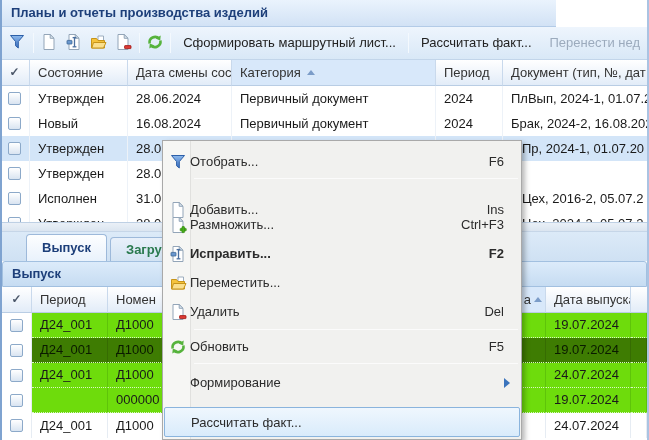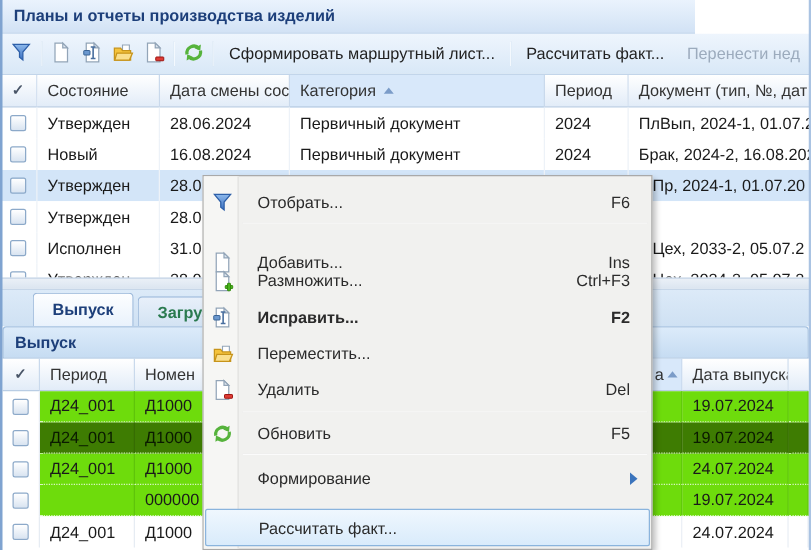--- a/index.html
+++ b/index.html
@@ -78,21 +78,21 @@
   .bg-green .gc { background:#6edc0c; border-right:1px solid #5ec40a; border-bottom:1px dotted #d9f7c2; }
   .bg-darkgreen .gc { background:#3e7c02; border-right:1px solid #366c02; color:#0a1a00; border-bottom:1px dotted #d9f7c2; }
   .bg-white .gc { background:#fff; }
 
   
   .menu { position:absolute; left:162px; top:140px; width:360px; height:300px;
     background:#f1f1ef; border:1px solid #a9a9a9; box-shadow:3px 3px 5px rgba(0,0,0,0.28); z-index:50; }
   .menu .gutter { position:absolute; left:0; top:0; bottom:0; width:28px; background:#f6f6f4; border-right:1px solid #e0e0de; }
   .mi { position:absolute; left:1px; right:1px; height:29px; display:flex; align-items:center; }
   .mi .ico { position:absolute; left:4px; width:20px; height:20px; display:flex; align-items:center; justify-content:center; }
-  .mi .lbl { padding-left:42px; white-space:nowrap; color:#2b2b2b; }
+  .mi .lbl { padding-left:26px; white-space:nowrap; color:#2b2b2b; }
   .mi .sc { margin-left:auto; padding-right:16px; color:#2b2b2b;text-align:right; }
   .mi.bold .lbl, .mi.bold .sc { font-weight:bold; }
   .msep { position:absolute; left:31px; right:3px; height:1px; background:#dcdcda; border-bottom:1px solid #fbfbfb; }
   .mi.hover { background:linear-gradient(#eff7fe,#d9ebfb); border:1px solid #8ab4dd; border-radius:2px; height:30px; }
   .subarrow { position:absolute; right:10px; width:0; height:0; border-top:5px solid transparent;
     border-bottom:5px solid transparent; border-left:6px solid #3b74bc; }
   .hiddensvg { position:absolute; width:0; height:0; overflow:hidden; }
 </style>
 </head>
 <body>
@@ -241,21 +241,21 @@
       <div class="dcell c-per"></div>
     </div>
     <div class="drow">
       <div class="dcell c-check">
           <span class="cb"></span>
         </div>
       <div class="dcell c-state">Исполнен</div>
       <div class="dcell c-date">31.0</div>
       <div class="dcell c-cat"></div>
       <div class="dcell c-per"></div>
-      <div class="dcell c-doc shift">Цех, 2033-2, 05.07.2</div>
+      <div class="dcell c-doc shift">Цех, 2016-2, 05.07.2</div>
     </div>
     <div class="drow">
       <div class="dcell c-check">
           <span class="cb"></span>
         </div>
       <div class="dcell c-state">Утвержден</div>
       <div class="dcell c-date">28.0</div>
       <div class="dcell c-cat"></div>
       <div class="dcell c-per"></div>
       <div class="dcell c-doc shift">Цех, 2024-3, 05.07.2</div>

